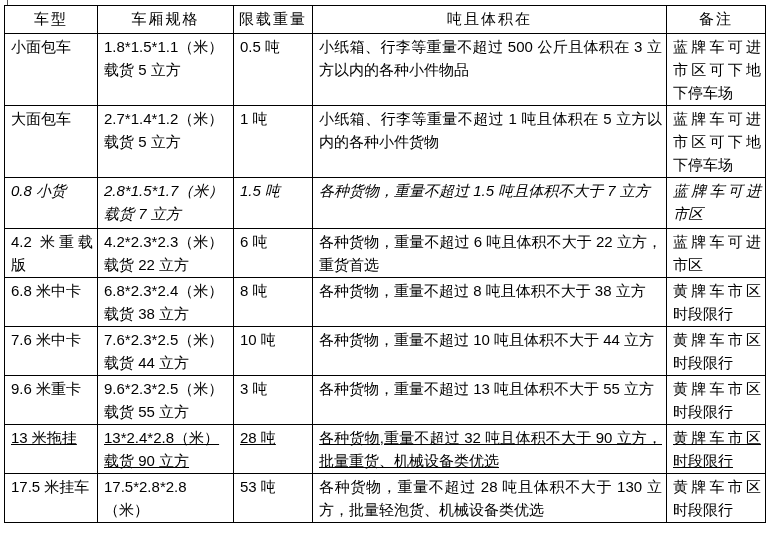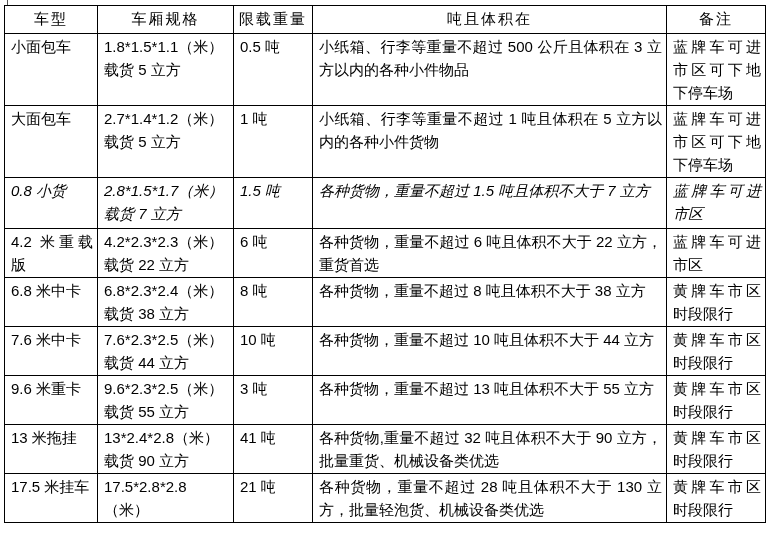--- a/index.html
+++ b/index.html
@@ -49,21 +49,21 @@
   }
   tr.hr  { height: 28px; }
   tr.r0  { height: 70px; }
   tr.r1  { height: 69px; }
   tr.r2  { height: 51px; font-style: italic; }
   tr.r3  { height: 44px; }
   tr.r4  { height: 46px; margin-top: 16px; }
   tr.r5  { height: 47px; margin-top: 40px; }
   tr.r6  { height: 46px; padding-left: 36px; }
   tr.r7  { height: 49px; margin-top: 40px; }
-  tr.r8  { height: 47px; }
+  tr.r8  { height: 47px; text-decoration: underline; }
   tr.r9  { height: 47px; }
 </style>
 </head>
 <body>
 
 <div class="page">
   <div class="page-mark"></div>
 
   <table class="vehicle-table">
     <colgroup>
@@ -161,31 +161,31 @@
         <td><span>各种货物，重量不超过 13 吨且体积不大于 55 立方</span></td>
         <td><span>黄牌车市区时段限行</span></td>
       </tr>
 
       <tr class="r8">
         <td><span>13 米拖挂</span></td>
         <td>
           <div>13*2.4*2.8（米）</div>
           <div>载货 90 立方</div>
         </td>
-        <td><span>41 吨</span></td>
+        <td><span>28 吨</span></td>
         <td><span>各种货物,重量不超过 32 吨且体积不大于 90 立方，批量重货、机械设备类优选</span></td>
         <td><span>黄牌车市区时段限行</span></td>
       </tr>
 
       <tr class="r9">
         <td><span>17.5 米挂车</span></td>
         <td>
           <div>17.5*2.8*2.8（米）</div>
 
         </td>
-        <td><span>21 吨</span></td>
+        <td><span>53 吨</span></td>
         <td><span>各种货物，重量不超过 28 吨且体积不大于 130 立方，批量轻泡货、机械设备类优选</span></td>
         <td><span>黄牌车市区时段限行</span></td>
       </tr>
 
     </tbody>
   </table>
 </div>
 
 </body></html>

